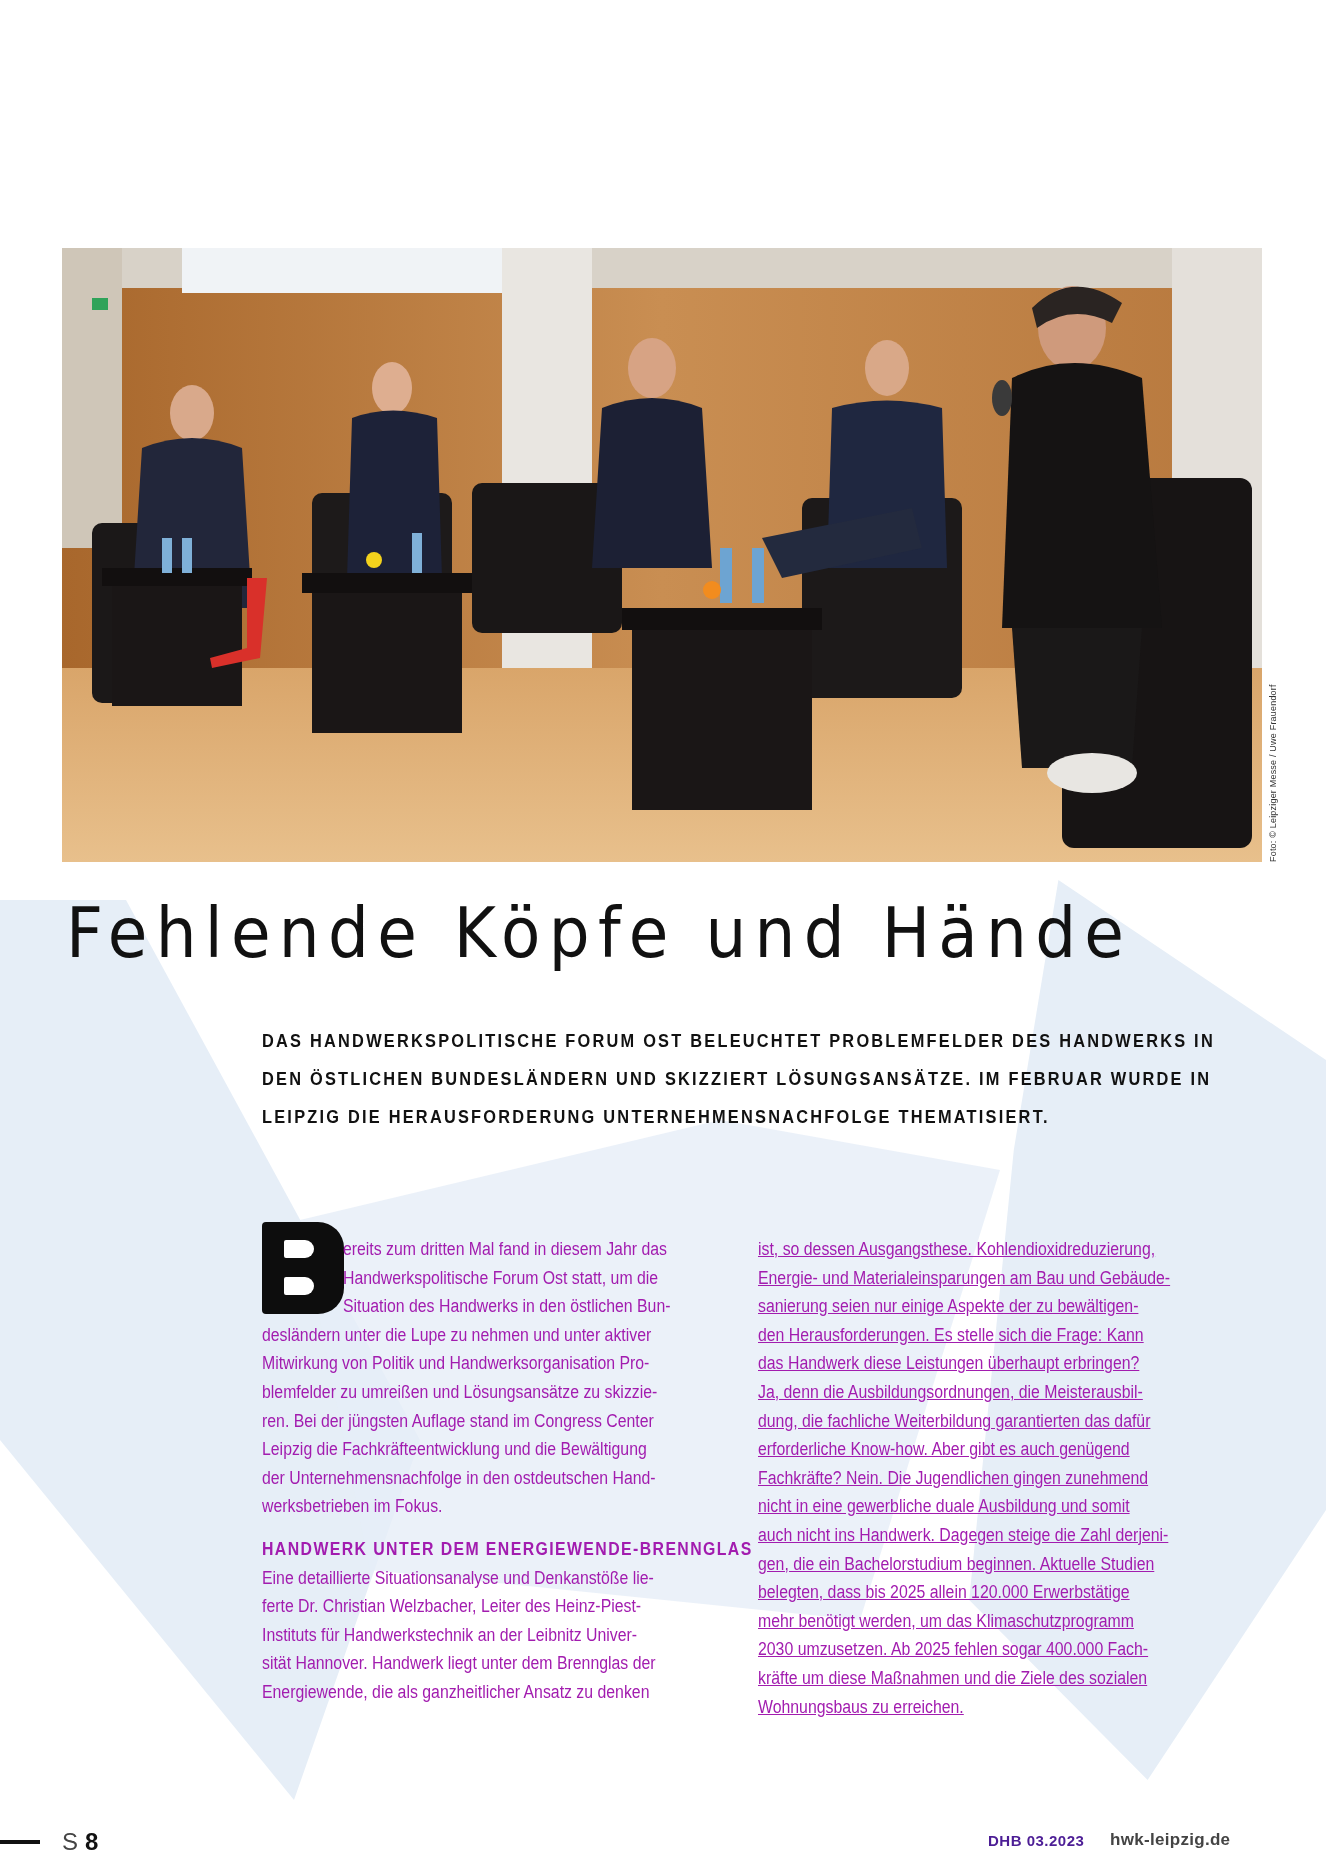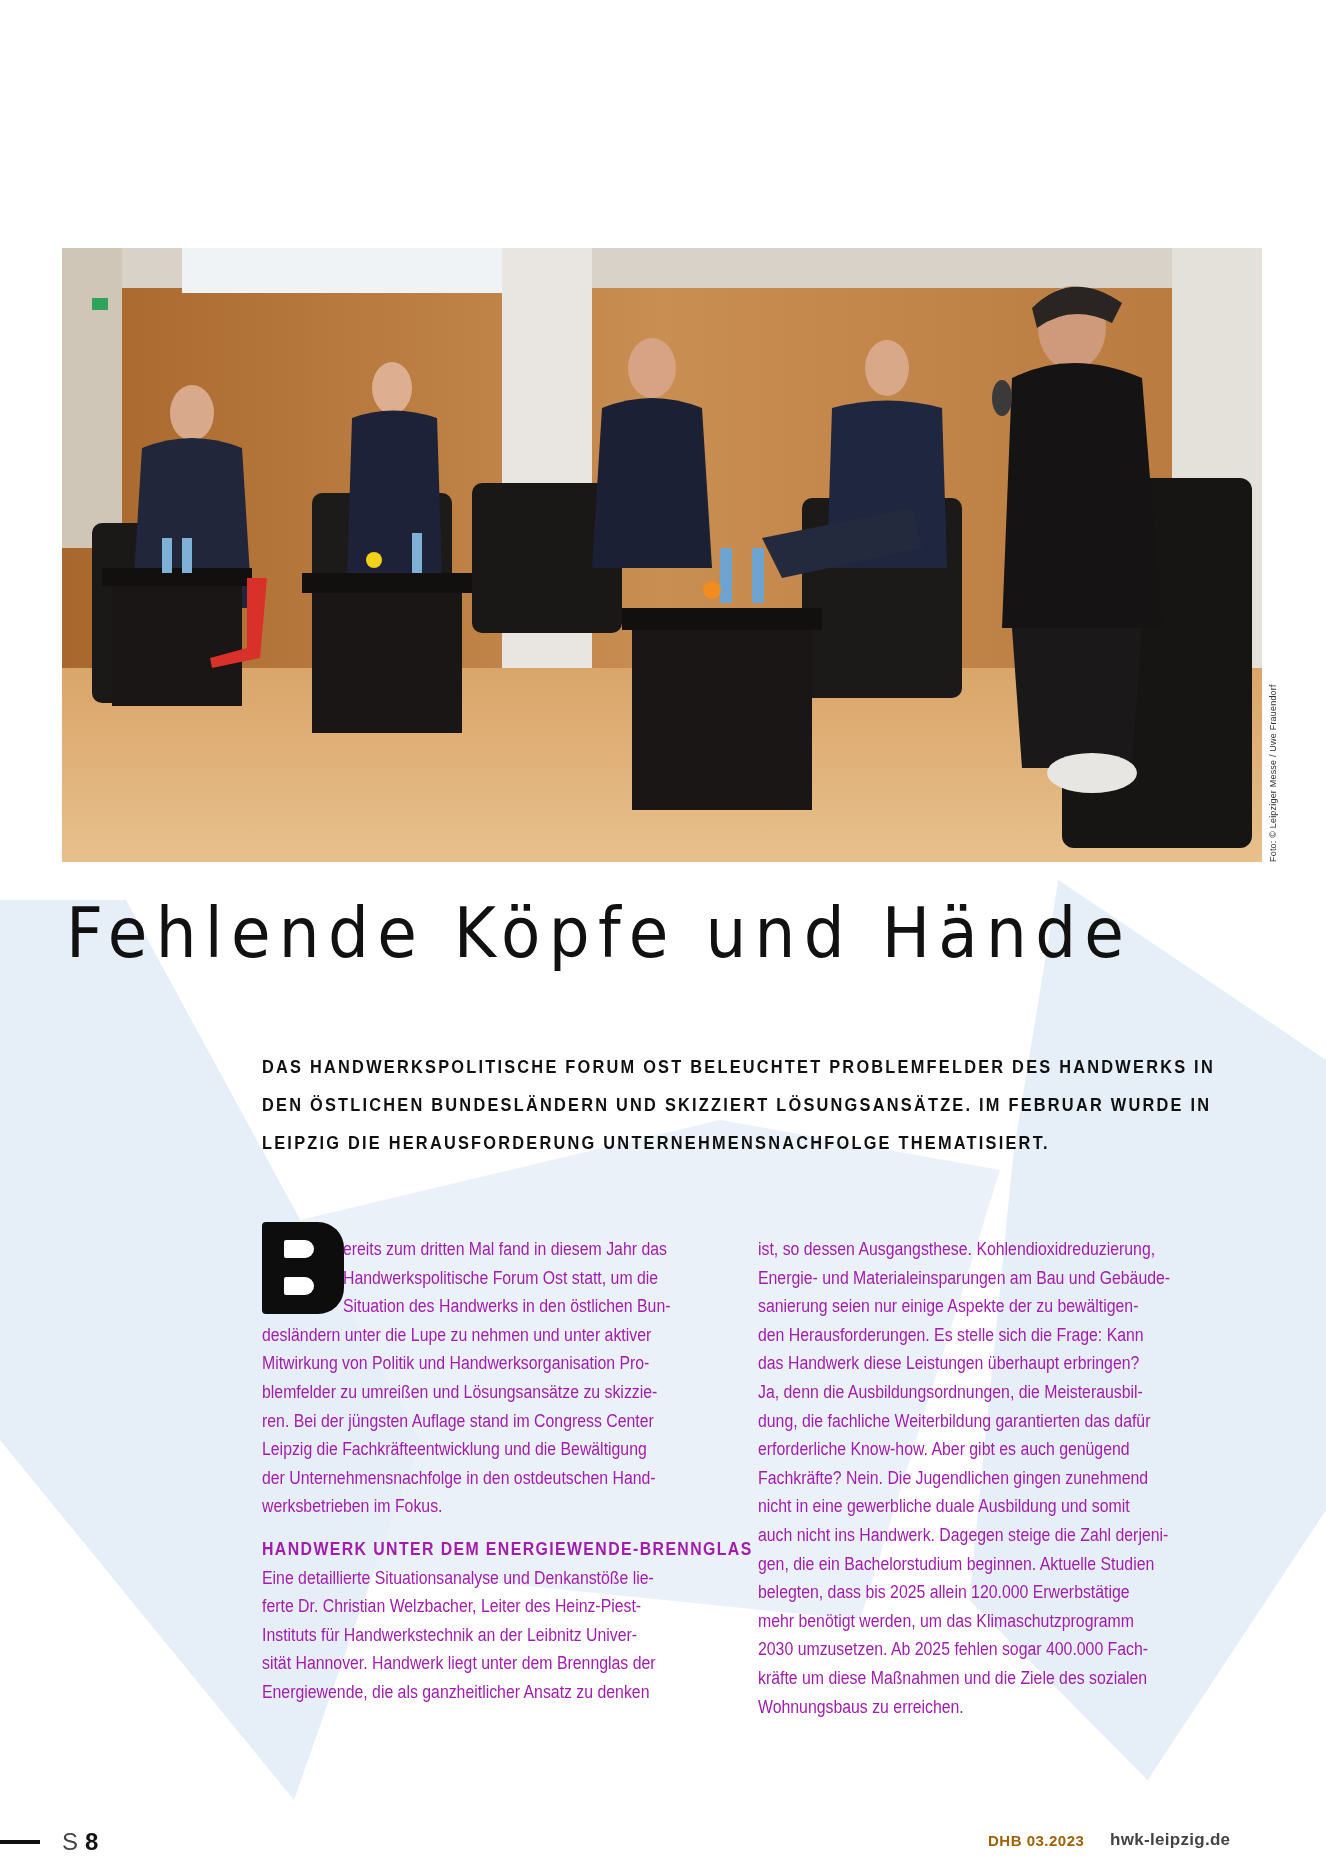--- a/index.html
+++ b/index.html
@@ -2,36 +2,36 @@
 <html><head>
 <meta charset="utf-8">
 <style>
   html,body{margin:0;padding:0;}
   body{width:1326px;height:1875px;position:relative;background:#ffffff;overflow:hidden;font-family:"Liberation Sans",sans-serif;color:#111;}
   .bg-shape{position:absolute;background:#e6eef7;}
   .photo{position:absolute;left:62px;top:248px;width:1200px;height:614px;overflow:hidden;background:#c98c4e;}
   .photo svg{display:block;width:100%;height:100%;}
   .credit{position:absolute;left:1268px;top:862px;transform-origin:left top;transform:rotate(-90deg);font-size:9px;color:#333;white-space:nowrap;letter-spacing:0.2px;}
   .title{position:absolute;left:66px;top:898px;font-family:"DejaVu Sans",sans-serif;font-size:70px;font-weight:400;letter-spacing:9px;color:#111;white-space:nowrap;line-height:1;transform:scaleX(0.92);transform-origin:left top;}
-  .subtitle{position:absolute;left:262px;top:1048px;width:1000px;font-family:"Liberation Sans",sans-serif;font-weight:700;font-size:19px;letter-spacing:2.6px;line-height:38px;color:#111;}
+  .subtitle{position:absolute;left:262px;top:1022px;width:1000px;font-family:"Liberation Sans",sans-serif;font-weight:700;font-size:19px;letter-spacing:2.6px;line-height:38px;color:#111;}
   .subtitle .line{display:block;white-space:nowrap;transform:scaleX(0.86);transform-origin:left center;}
   .col{position:absolute;top:1235px;width:476px;font-family:"Liberation Sans",sans-serif;font-size:18px;line-height:28.6px;color:#a21caf;}
   .col .ln{display:block;white-space:nowrap;transform:scaleX(0.88);transform-origin:left center;}
   .col-left{left:262px;}
-  .col-right{left:758px;}
+  .col-right{left:758px;text-decoration:underline;}
   .dropcap{position:absolute;left:262px;top:1222px;width:82px;height:92px;background:#0d0d0d;border-radius:4px 26px 26px 4px;}
   .dropcap:before,.dropcap:after{content:"";position:absolute;left:22px;width:30px;height:18px;background:#fff;border-radius:2px 9px 9px 2px;}
   .dropcap:before{top:18px;}
   .dropcap:after{top:55px;}
   .indent{padding-left:92px;}
   .subhead{font-weight:700;letter-spacing:1.6px;}
   .footer-bar{position:absolute;left:0;top:1840px;width:40px;height:4px;background:#111;}
   .footer-page{position:absolute;left:62px;top:1828px;font-size:24px;color:#444;letter-spacing:1px;}
   .footer-page b{color:#111;font-weight:700;margin-left:6px;}
-  .footer-issue{position:absolute;left:988px;top:1832px;font-size:15px;font-weight:700;color:#a16207;letter-spacing:0.5px;}
+  .footer-issue{position:absolute;left:988px;top:1832px;font-size:15px;font-weight:700;color:#4c1d95;letter-spacing:0.5px;}
   .footer-url{position:absolute;left:1110px;top:1830px;font-size:17px;color:#444;letter-spacing:0.3px;font-weight:bold;}
 </style>
 </head>
 <body>
 
 <div class="bg-shape" style="left:0;top:900px;width:420px;height:900px;clip-path:polygon(0 0,30% 0,100% 60%,70% 100%,0 60%);"></div>
 <div class="bg-shape" style="left:880px;top:880px;width:446px;height:900px;clip-path:polygon(40% 0,100% 20%,100% 70%,60% 100%,20% 80%,30% 30%);border-radius:40px;"></div>
 <div class="bg-shape" style="left:300px;top:1120px;width:700px;height:500px;clip-path:polygon(0 20%,60% 0,100% 10%,80% 100%,10% 90%);opacity:0.8;"></div>
 
 <div class="photo" title="Podiumsdiskussion mit fünf Teilnehmern auf einer Bühne in Leipzig">

